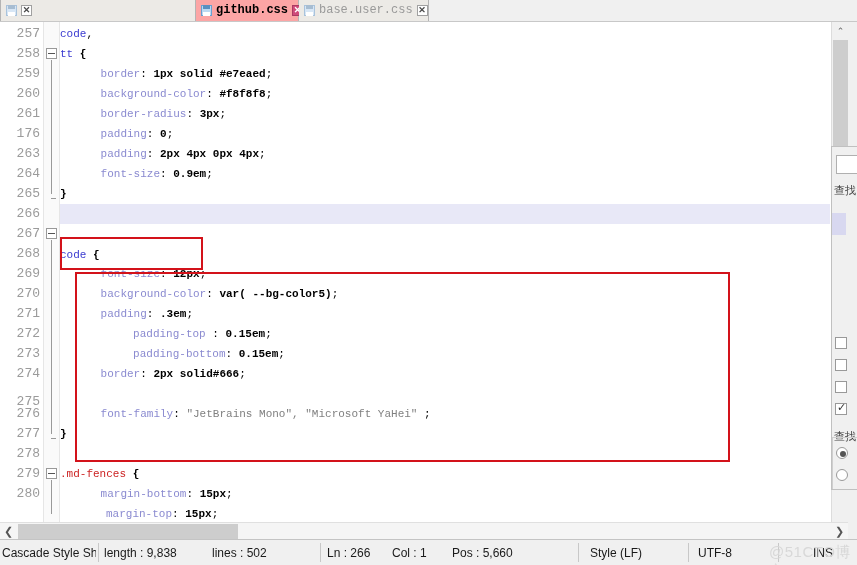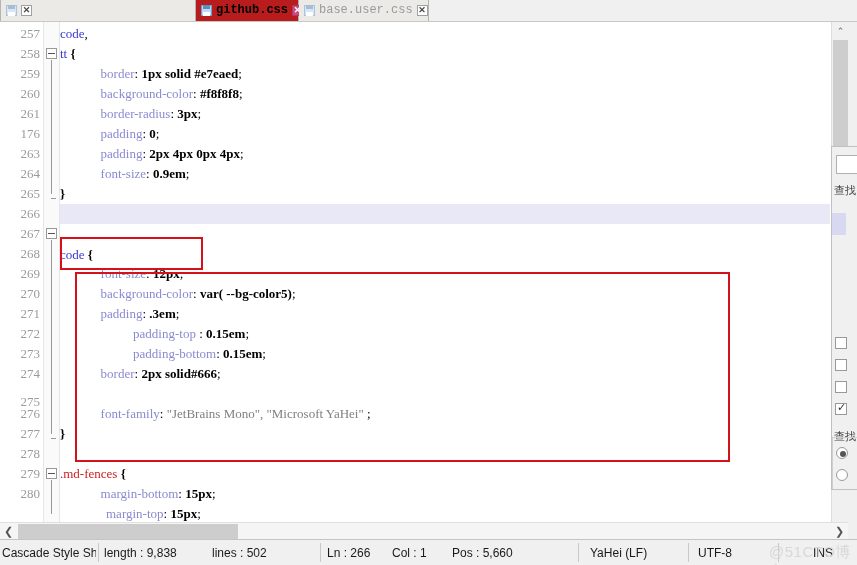--- a/index.html
+++ b/index.html
@@ -23,21 +23,21 @@
   .tab {
     height:22px;
     display:flex; align-items:center; gap:4px;
     padding:0 4px 0 5px;
     font-family:"Liberation Mono", monospace;
     font-size:12px;
     border-right:1px solid #b4b4b4;
     position:relative;
   }
   .tab.inactive { background:#eceae6; color:#9a9a9a; }
-  .tab.active   { background:#b91c1c; color:#000; font-weight:bold; }
+  .tab.active   { background:#fca5a5; color:#000; font-weight:bold; }
   .tab.first { border-left:1px solid #b4b4b4; }
   .tab-title { white-space:nowrap; }
   .tab.inactive .tab-title { font-weight:normal; }
 
   
   .ic-save { width:11px; height:11px; position:relative; flex:0 0 auto; }
   .ic-save .body { position:absolute; inset:0; border:1px solid #6a9fd0; background:#bcd9f2; }
   .ic-save .top  { position:absolute; left:2px; top:0px; width:7px; height:4px; background:#5b8fc0; }
   .ic-save .bot  { position:absolute; left:2px; bottom:0px; width:7px; height:4px; background:#ffffff; }
   .tab.inactive .ic-save .body { border-color:#a9c3dc; background:#d7e6f5; }
@@ -63,26 +63,26 @@
   #foldcol {
     position:absolute; left:44px; top:0; width:16px; height:500px;
     background:#fafafa; border-right:1px solid #e6e6e6;
   }
   #codearea {
     position:absolute; left:60px; top:0; right:0; height:500px;
     background:#ffffff;
   }
   .lnum {
     position:absolute; width:40px; text-align:right;
-    font-family:Liberation Serif, serif; font-size:13px;
+    font-family:Liberation Mono, monospace; font-size:13px;
     color:#9b9b9b; line-height:20px;
   }
   .codeline {
     position:absolute; left:0; height:20px; line-height:20px; white-space:pre;
-    font-family:Liberation Serif, serif; font-size:13px;
+    font-family:Liberation Mono, monospace; font-size:11px;
     color:#000000;
   }
   .hl-row { position:absolute; left:60px; width:770px; height:20px; background:#e8e8f7; }
 
   
   .t-tag   { color:#3a3ad0; }                    
   .t-class { color:#cc2222; }                    
   .t-prop  { color:#8a8ad0; }                    
   .t-val   { color:#000000; font-weight:bold; }  
   .t-punc  { color:#000000; }
@@ -310,20 +310,20 @@
 <div id="statusbar">
   <div class="sb-cell" style="left:2px;  width:94px;">Cascade Style She</div>
   <div class="sb-sep" style="left:98px;"></div>
   <div class="sb-cell" style="left:104px; width:110px;">length : 9,838</div>
   <div class="sb-cell" style="left:212px; width:100px;">lines : 502</div>
   <div class="sb-sep" style="left:320px;"></div>
   <div class="sb-cell" style="left:327px; width:70px;">Ln : 266</div>
   <div class="sb-cell" style="left:392px; width:60px;">Col : 1</div>
   <div class="sb-cell" style="left:452px; width:90px;">Pos : 5,660</div>
   <div class="sb-sep" style="left:578px;"></div>
-  <div class="sb-cell" style="left:590px; width:100px;">YaHei (LF)</div>
+  <div class="sb-cell" style="left:590px; width:100px;">Style (LF)</div>
   <div class="sb-sep" style="left:688px;"></div>
   <div class="sb-cell" style="left:698px; width:80px;">UTF-8</div>
   <div class="sb-sep" style="left:778px;"></div>
   <div class="sb-cell" style="left:813px; width:40px;">INS</div>
 </div>
 
 <div id="watermark">@51CTO博客</div>
 
 </body></html>

